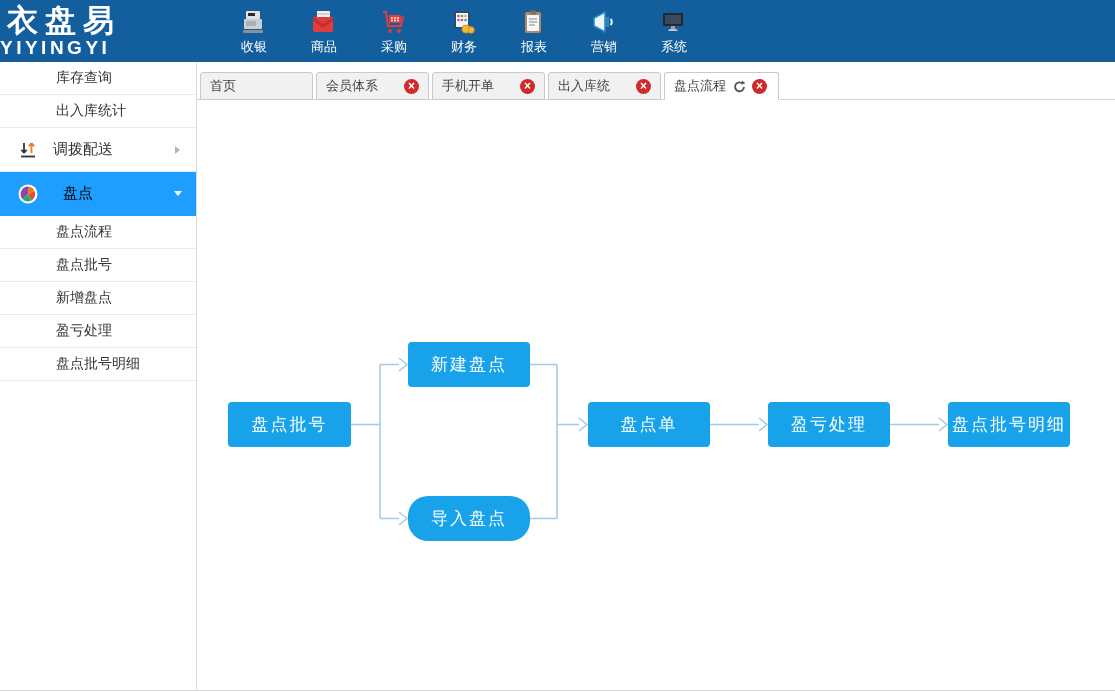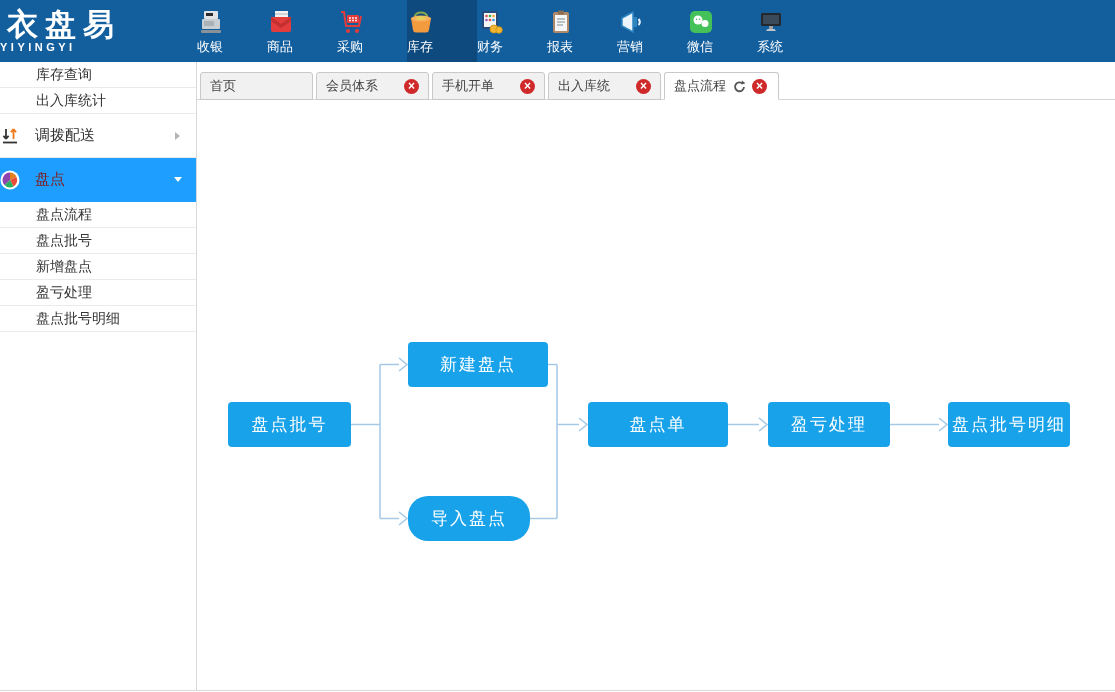--- a/index.html
+++ b/index.html
@@ -5,34 +5,34 @@
   * { box-sizing: border-box; }
   html,body { margin:0; padding:0; }
   body {
     width:1115px; height:692px; position:relative; overflow:hidden;
     background:#fff; font-family:"Liberation Sans","DejaVu Sans",sans-serif;
   }
   
   .header { position:absolute; top:0; left:0; width:1115px; height:62px; background:#135f9e; display:flex; }
   .logo { width:197px; height:62px; display:flex; flex-direction:column; align-items:flex-start; justify-content:center; color:#fff; line-height:1; }
   .logo-title { font-size:31px; font-weight:bold; letter-spacing:7px; text-indent:7px; }
-  .logo-sub { font-size:11px; font-weight:bold; letter-spacing:3.5px; margin-top:2px; }
+  .logo-sub { font-size:19px; font-weight:bold; letter-spacing:3.5px; margin-top:2px; }
   .nav { display:flex; }
-  .nav-item { width:70px; height:62px; display:flex; flex-direction:column; align-items:flex-start; justify-content:center; cursor:pointer; }
+  .nav-item { width:70px; height:62px; display:flex; flex-direction:column; align-items:flex-end; justify-content:center; cursor:pointer; }
   .nav-item.active { background:#0e4a7d; }
   .nav-icon { height:30px; display:flex; align-items:center; justify-content:center; }
   .nav-label { color:#fff; font-size:13px; margin-top:1px; }
 
   
   .sidebar { position:absolute; top:62px; left:0; width:197px; bottom:0; background:#fff; border-right:1px solid #d9d9d9; }
   .side-item { display:flex; align-items:center; border-bottom:1px solid #ebebeb; color:#333; cursor:pointer; }
-  .side-sub { height:26px; padding-left:36px; font-size:14px; }
-  .side-parent { height:44px; font-size:15px; }
+  .side-sub { height:33px; padding-left:56px; font-size:14px; }
+  .side-parent { height:44px; padding-left:18px; font-size:15px; }
   .side-parent .side-icon { width:20px; height:20px; margin-right:15px; display:flex; align-items:center; justify-content:center; }
-  .side-parent.selected { background:#1e9fff; color:#7f1d1d; border-bottom:1px solid #1e9fff; }
+  .side-parent.selected { background:#1e9fff; color:#000000; border-bottom:1px solid #1e9fff;gap:10px; }
   .chev-right { margin-left:auto; margin-right:16px; width:0; height:0; border-left:5px solid #b5b5b5; border-top:4px solid transparent; border-bottom:4px solid transparent; }
   .chev-down { margin-left:auto; margin-right:14px; width:0; height:0; border-top:5px solid #fff; border-left:4.5px solid transparent; border-right:4.5px solid transparent; }
 
   
   .tabbar { position:absolute; top:62px; left:197px; right:0; height:38px; background:#fff; border-bottom:1px solid #d5d5d5; display:flex; align-items:flex-end; padding-left:3px; }
   .tab { height:28px; width:113px; display:flex; align-items:center; padding:0 9px; background:#f1f1f1; border:1px solid #c9c9c9; border-radius:3px 3px 0 0; margin-right:3px; font-size:13px; color:#444; position:relative; bottom:-1px; cursor:pointer; }
   .tab.active { background:#fff; border-bottom-color:#fff; width:auto; min-width:115px; }
   .tab .spacer { flex:1; }
   .close-badge { width:15px; height:15px; border-radius:50%; background:#cf2929; color:#fff; font-size:12px; line-height:14px; text-align:center; font-weight:bold; flex:none; cursor:pointer; }
   .refresh-wrap { margin:0 6px 0 7px; display:flex; align-items:center; cursor:pointer; }
@@ -92,31 +92,20 @@
               <circle cx="16" cy="12.5" r="0.9"></circle>
               <circle cx="19" cy="12.5" r="0.9"></circle>
             </g>
             <circle cx="11" cy="23" r="2" fill="#e23c3c"></circle>
             <circle cx="20" cy="23" r="2" fill="#e23c3c"></circle>
           </svg>
       </span>
       <span class="nav-label">采购</span>
     </div>
 
-    <div class="nav-item active">
-      <span class="nav-icon">
-        <svg viewBox="0 0 28 28" width="28" height="28">
-            <ellipse cx="14" cy="8" rx="6" ry="3.5" fill="none" stroke="#8aa84e" stroke-width="2"></ellipse>
-            <path d="M4 10 h20 l-2 12 a3 3 0 0 1 -3 2.5 h-10 a3 3 0 0 1 -3 -2.5 z" fill="#f19a3e"></path>
-            <ellipse cx="14" cy="10.5" rx="10" ry="3" fill="#f7b05e"></ellipse>
-            <ellipse cx="14" cy="10" rx="5" ry="2" fill="#e4cf5a"></ellipse>
-          </svg>
-      </span>
-      <span class="nav-label">库存</span>
-    </div>
 
     <div class="nav-item">
       <span class="nav-icon">
         <svg viewBox="0 0 28 28" width="28" height="28">
             <rect x="5" y="3" width="16" height="18" rx="2" fill="#274a7a"></rect>
             <rect x="7" y="5" width="12" height="14" fill="#f4f6f8"></rect>
             <circle cx="9.5" cy="8" r="1.3" fill="#e24c4c"></circle>
             <circle cx="13" cy="8" r="1.3" fill="#3bb54a"></circle>
             <circle cx="16.5" cy="8" r="1.3" fill="#f5a623"></circle>
             <circle cx="9.5" cy="12" r="1.3" fill="#9b59b6"></circle>
@@ -150,32 +139,20 @@
         <svg viewBox="0 0 28 28" width="28" height="28">
             <path d="M5 10 l11 -6 v20 l-11 -6 z" fill="#eaf5fc" stroke="#2e86c1" stroke-width="1.5"></path>
             <rect x="16" y="9" width="4" height="10" fill="#2e86c1"></rect>
             <path d="M21.5 11 a4.5 4.5 0 0 1 0 6" stroke="#eaf5fc" stroke-width="2" fill="none"></path>
           </svg>
       </span>
       <span class="nav-label">营销</span>
     </div>
 
 
-    <div class="nav-item">
-      <span class="nav-icon">
-        <svg viewBox="0 0 28 28" width="28" height="28">
-            <rect x="3" y="3" width="22" height="22" rx="5" fill="#45c15a"></rect>
-            <circle cx="11" cy="12" r="4.5" fill="#fff"></circle>
-            <circle cx="18" cy="15.5" r="3.5" fill="#fff"></circle>
-            <circle cx="9.5" cy="11.2" r="0.8" fill="#45c15a"></circle>
-            <circle cx="12.5" cy="11.2" r="0.8" fill="#45c15a"></circle>
-          </svg>
-      </span>
-      <span class="nav-label">微信</span>
-    </div>
 
     <div class="nav-item">
       <span class="nav-icon">
         <svg viewBox="0 0 28 28" width="28" height="28">
             <rect x="4" y="5" width="20" height="13" rx="1.5" fill="#23272e"></rect>
             <rect x="6" y="7" width="16" height="9" fill="#3a4a5a"></rect>
             <rect x="12" y="18" width="4" height="3" fill="#9aa0a6"></rect>
             <path d="M9 23 h10 l-1.5 -2 h-7 z" fill="#c0c4c8"></path>
           </svg>
       </span>
@@ -306,27 +283,27 @@
       <polyline points="562,318 570,324.5 562,331"></polyline>
 
       <path d="M693 324.5 H742"></path>
       <polyline points="742,318 750,324.5 742,331"></polyline>
     </g>
   </svg>
 
   <div class="flow-node" style="left:31px;  top:302px; width:123px;">
       <span>盘点批号</span>
     </div>
-  <div class="flow-node" style="left:211px; top:242px; width:140px;">
+  <div class="flow-node" style="left:211px; top:242px; width:122px;">
       <span>新建盘点</span>
     </div>
   <div class="flow-node" style="left:211px; top:396px; width:122px;border-radius:20px;">
       <span>导入盘点</span>
     </div>
-  <div class="flow-node" style="left:391px; top:302px; width:140px;">
+  <div class="flow-node" style="left:391px; top:302px; width:122px;">
       <span>盘点单</span>
     </div>
   <div class="flow-node" style="left:571px; top:302px; width:122px;">
       <span>盈亏处理</span>
     </div>
   <div class="flow-node" style="left:751px; top:302px; width:122px;">
       <span>盘点批号明细</span>
     </div>
 
 </div>

